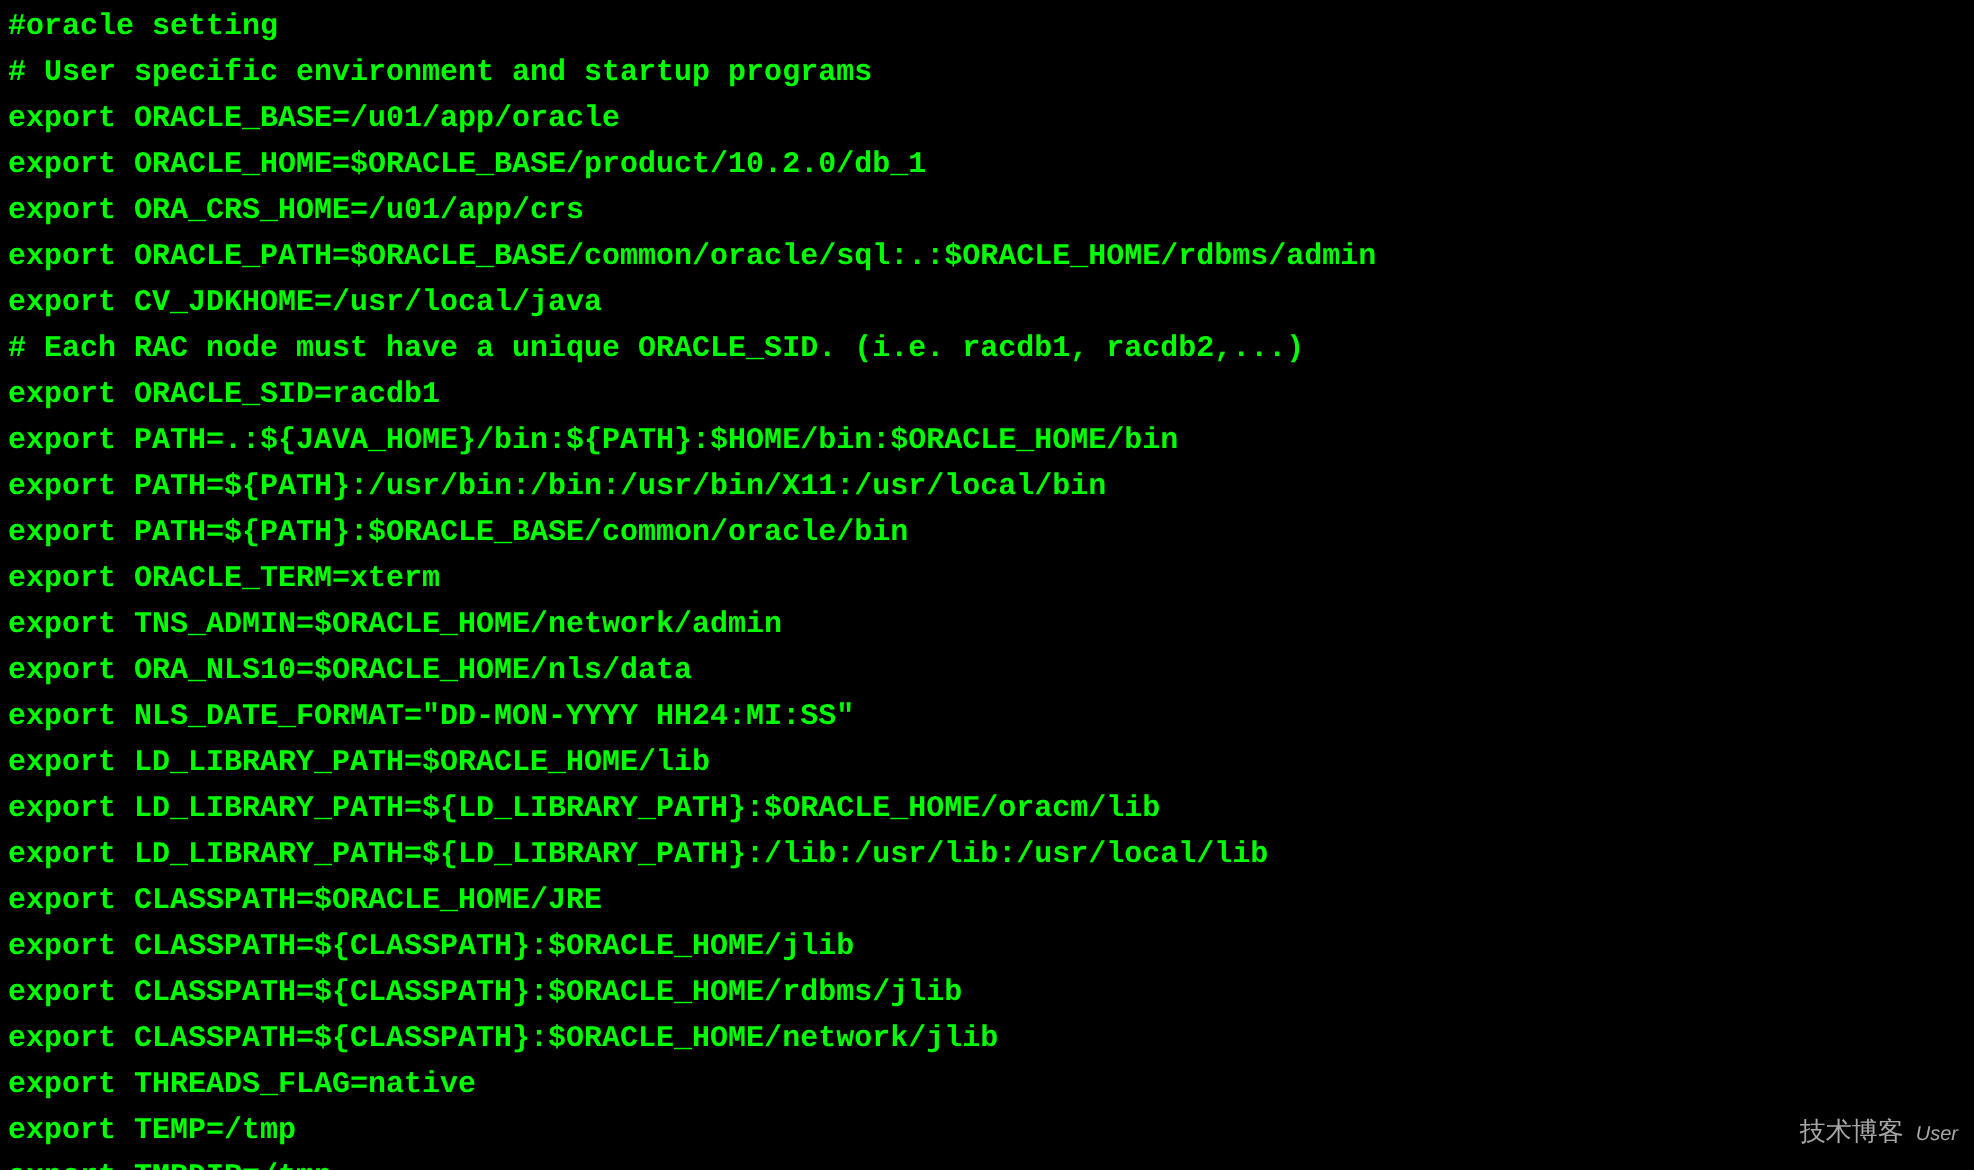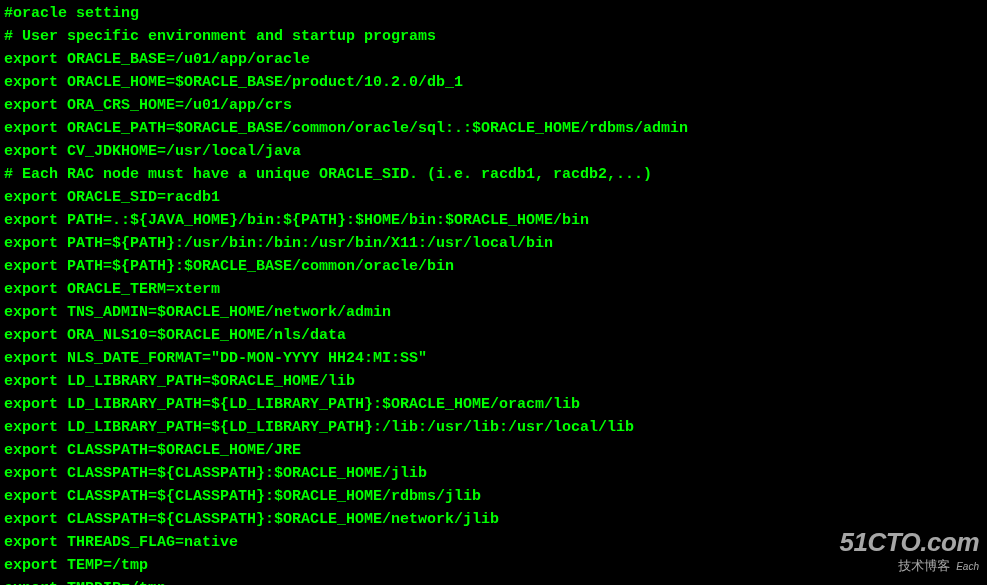--- a/index.html
+++ b/index.html
@@ -52,17 +52,16 @@
       font-style: italic;
       vertical-align: baseline;
     }
   </style>
 </head>
 <body>
 
 <div class="terminal" id="terminal-container"><span class="line">#oracle setting</span><span class="line"># User specific environment and startup programs</span><span class="line">export ORACLE_BASE=/u01/app/oracle</span><span class="line">export ORACLE_HOME=$ORACLE_BASE/product/10.2.0/db_1</span><span class="line">export ORA_CRS_HOME=/u01/app/crs</span><span class="line">export ORACLE_PATH=$ORACLE_BASE/common/oracle/sql:.:$ORACLE_HOME/rdbms/admin</span><span class="line">export CV_JDKHOME=/usr/local/java</span><span class="line"># Each RAC node must have a unique ORACLE_SID. (i.e. racdb1, racdb2,...)</span><span class="line">export ORACLE_SID=racdb1</span><span class="line">export PATH=.:${JAVA_HOME}/bin:${PATH}:$HOME/bin:$ORACLE_HOME/bin</span><span class="line">export PATH=${PATH}:/usr/bin:/bin:/usr/bin/X11:/usr/local/bin</span><span class="line">export PATH=${PATH}:$ORACLE_BASE/common/oracle/bin</span><span class="line">export ORACLE_TERM=xterm</span><span class="line">export TNS_ADMIN=$ORACLE_HOME/network/admin</span><span class="line">export ORA_NLS10=$ORACLE_HOME/nls/data</span><span class="line">export NLS_DATE_FORMAT="DD-MON-YYYY HH24:MI:SS"</span><span class="line">export LD_LIBRARY_PATH=$ORACLE_HOME/lib</span><span class="line">export LD_LIBRARY_PATH=${LD_LIBRARY_PATH}:$ORACLE_HOME/oracm/lib</span><span class="line">export LD_LIBRARY_PATH=${LD_LIBRARY_PATH}:/lib:/usr/lib:/usr/local/lib</span><span class="line">export CLASSPATH=$ORACLE_HOME/JRE</span><span class="line">export CLASSPATH=${CLASSPATH}:$ORACLE_HOME/jlib</span><span class="line">export CLASSPATH=${CLASSPATH}:$ORACLE_HOME/rdbms/jlib</span><span class="line">export CLASSPATH=${CLASSPATH}:$ORACLE_HOME/network/jlib</span><span class="line">export THREADS_FLAG=native</span><span class="line">export TEMP=/tmp</span><span class="line">export TMPDIR=/tmp</span></div>
 
 <div class="watermark">
-  <div class="watermark-main">51CTO.com</div>
   <div class="watermark-sub">
-    <span>技术博客</span><span class="en">Each</span>
+    <span>技术博客</span><span class="en">User</span>
   </div>
 </div>
 
 </body></html>

